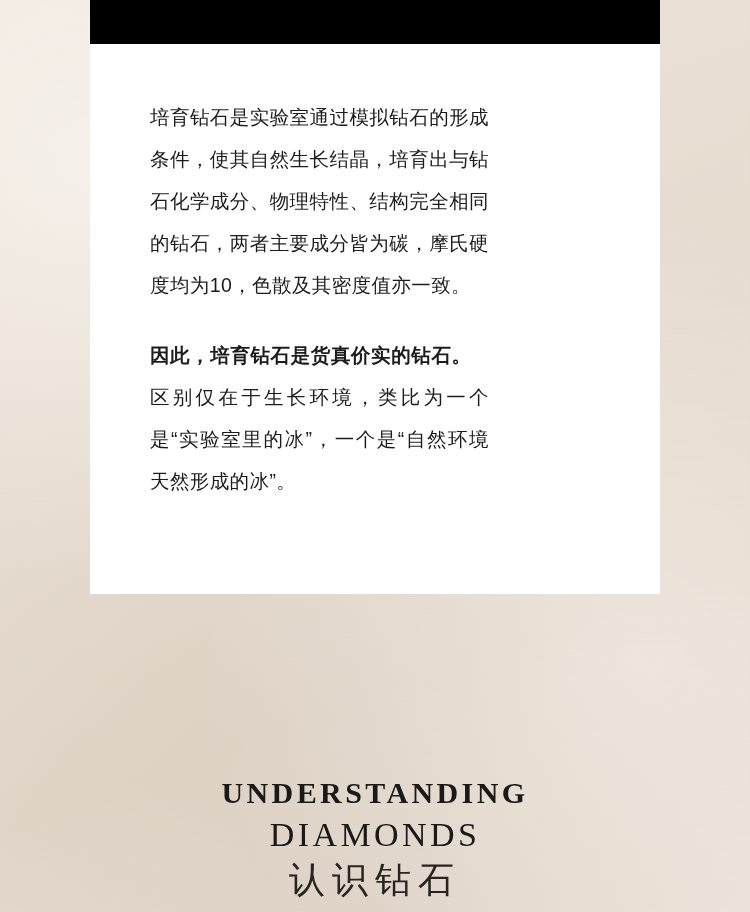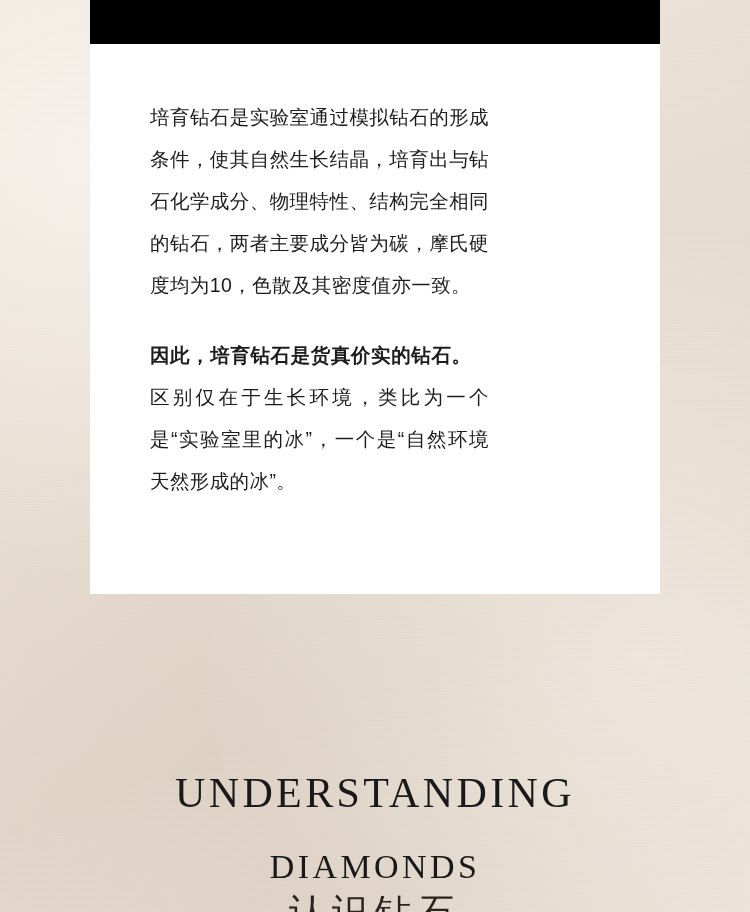--- a/index.html
+++ b/index.html
@@ -83,34 +83,33 @@
   
   #heading-block {
     position: absolute;
     left: 0;
     top: 772px;
     width: 750px;
     text-align: center;
   }
   .heading-en {
     font-family: "Liberation Serif", serif;
-    font-size: 42px;
+    font-size: 30px;
     letter-spacing: 3.4px;
     color: #191919;
     line-height: 42px;
-    font-weight: 400;
+    font-weight: 700;
   }
   .heading-en-line2 {
     font-family: "Liberation Serif", serif;
     font-size: 34px;
     letter-spacing: 3.4px;
     color: #191919;
     line-height: 42px;
     font-weight: 400;
-    margin-top: 32px;
   }
   .heading-cn {
     margin-top: 0;
     font-family: Liberation Serif, serif;
     font-size: 36px;
     letter-spacing: 7px;
     color: #2a2320;
     line-height: 48px;
   }
 </style>

